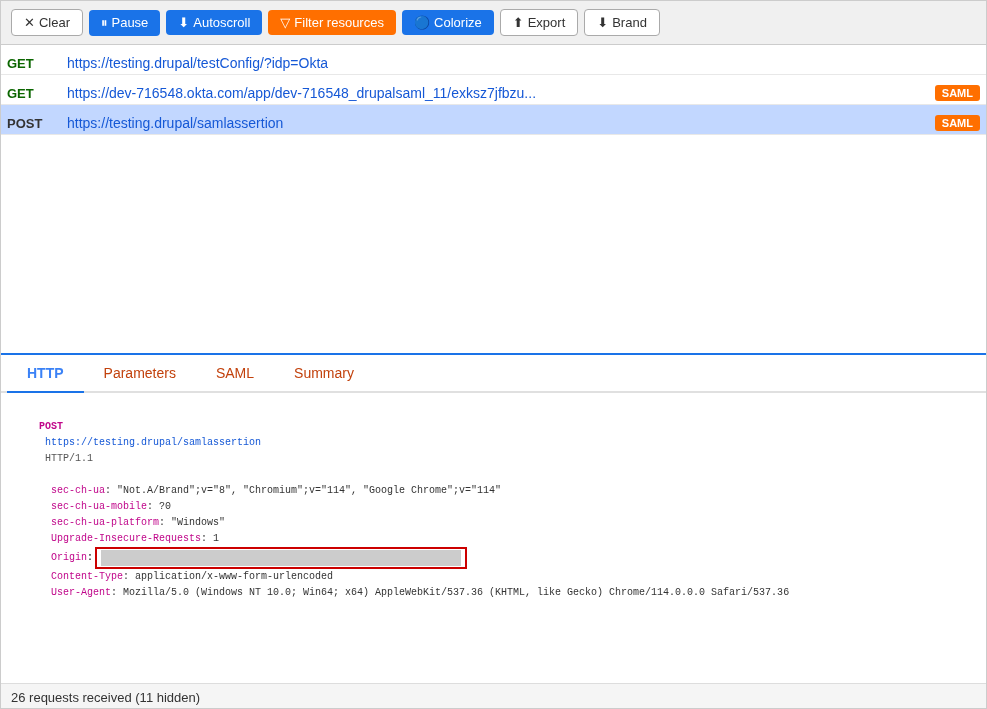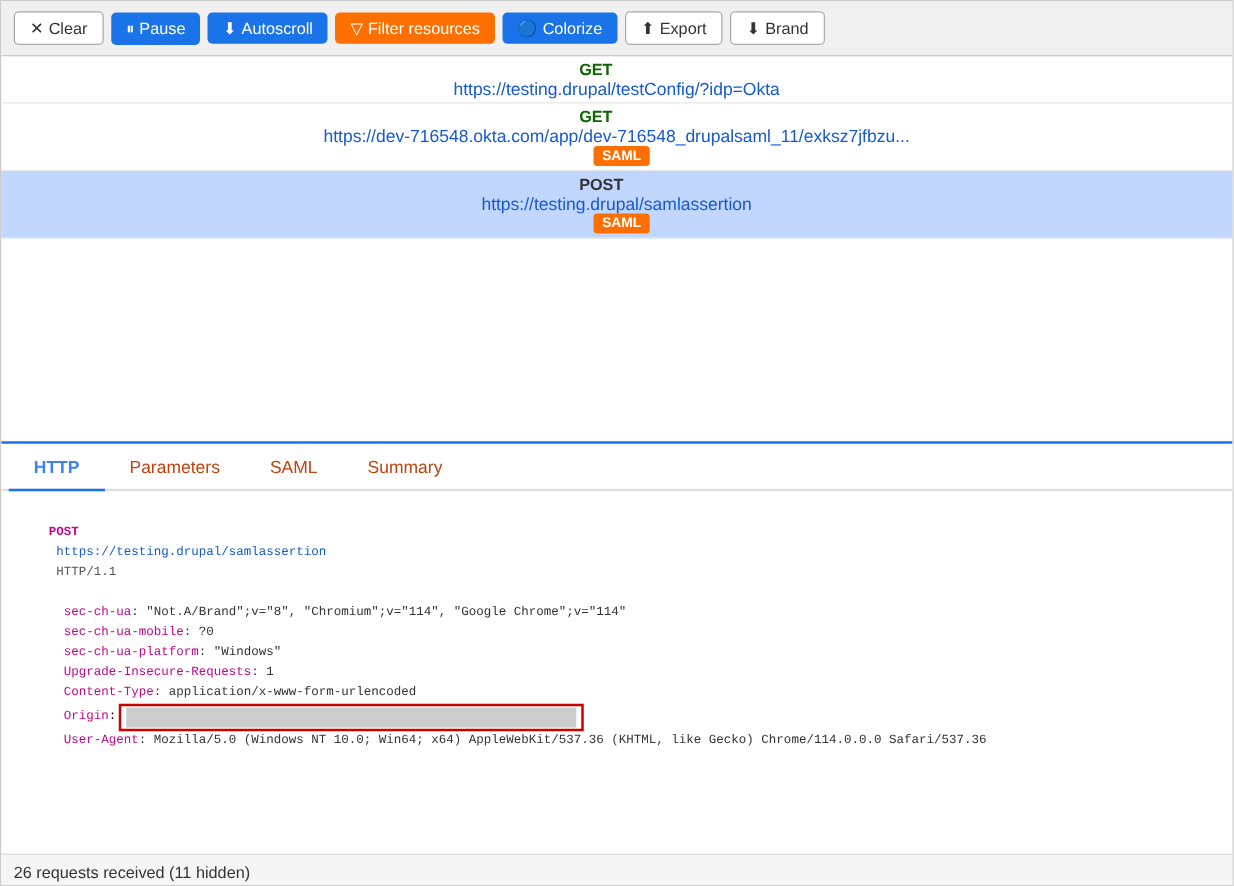--- a/index.html
+++ b/index.html
@@ -58,27 +58,26 @@
 
     
     #network-log {
       height: 310px;
       overflow-y: auto;
       border-bottom: 2px solid #1a73e8;
       position: relative;
     }
     .log-row {
       display: flex;
-      align-items: center;
+      align-items: flex-end;
       padding: 3px 6px;
       border-bottom: 1px solid #e8e8e8;
       font-size: 13px;
       min-height: 30px;
       cursor: pointer;
-      flex-direction: column;
     }
     .log-row.selected { background: #c2d7ff; }
     .log-method {
       width: 60px;
       font-weight: bold;
       flex-shrink: 0;
     }
     .method-get { color: #0b6600; }
     .method-post { color: #333; }
     .log-url {
@@ -217,27 +216,27 @@
   <div class="detail-line">
     <span style="color:#c0068a; font-weight:bold;">POST</span>
     <span style="color:#1558d6;"> https://testing.drupal/samlassertion</span>
     <span style="color:#555;"> HTTP/1.1</span>
   </div>
   <div id="header-lines">
       <div><span class="key-pink">sec-ch-ua</span><span class="val-black">: "Not.A/Brand";v="8", "Chromium";v="114", "Google Chrome";v="114"</span></div>
       <div><span class="key-pink">sec-ch-ua-mobile</span><span class="val-black">: ?0</span></div>
       <div><span class="key-pink">sec-ch-ua-platform</span><span class="val-black">: "Windows"</span></div>
       <div><span class="key-pink">Upgrade-Insecure-Requests</span><span class="val-black">: 1</span></div>
-      <div><span class="key-pink">Content-Type</span><span class="val-black">: application/x-www-form-urlencoded</span></div>
       <div style="display: flex; align-items: center;">
         <span class="key-pink">Origin</span>
         <span>: </span>
         <span style="border: 2px solid rgb(204, 0, 0); display: inline-flex; align-items: center; padding: 1px 4px; margin-left: 2px;">
           <span style="background: rgb(204, 204, 204); width: 360px; height: 16px; display: inline-block;"></span>
         </span>
       </div>
+      <div><span class="key-pink">Content-Type</span><span class="val-black">: application/x-www-form-urlencoded</span></div>
       <div><span class="key-pink">User-Agent</span><span class="val-black">: Mozilla/5.0 (Windows NT 10.0; Win64; x64) AppleWebKit/537.36 (KHTML, like Gecko) Chrome/114.0.0.0 Safari/537.36</span></div>
     </div>
 </div>
 
 <div id="status-bar">
   <span>26 requests received (11 hidden)</span>
 </div>
 
 </body></html>

